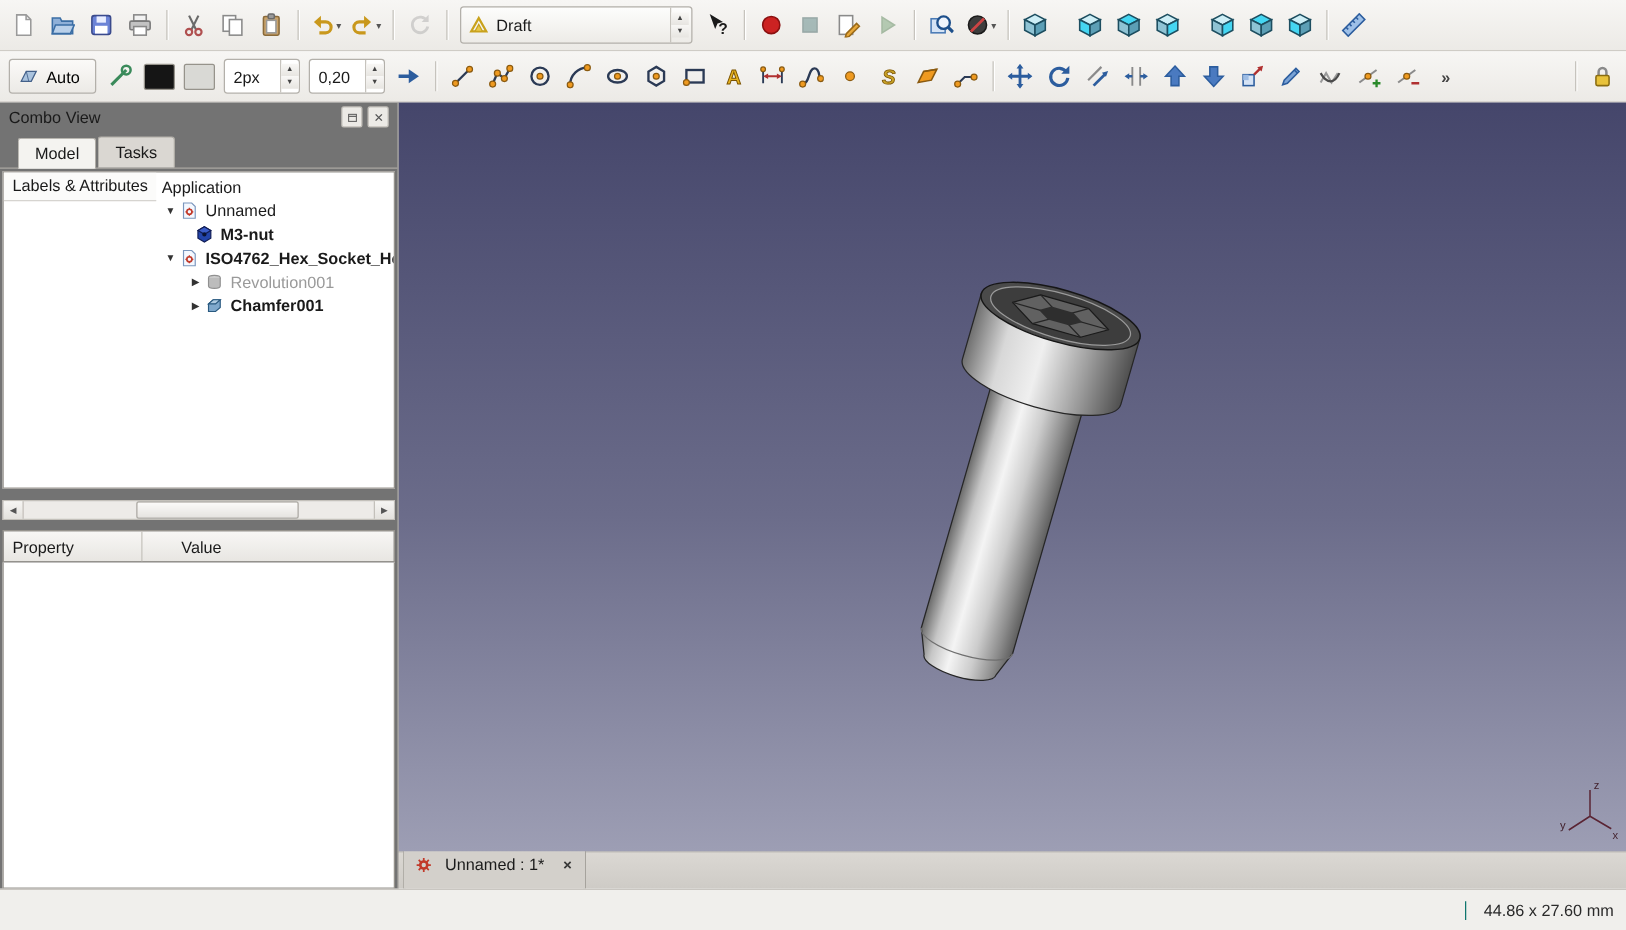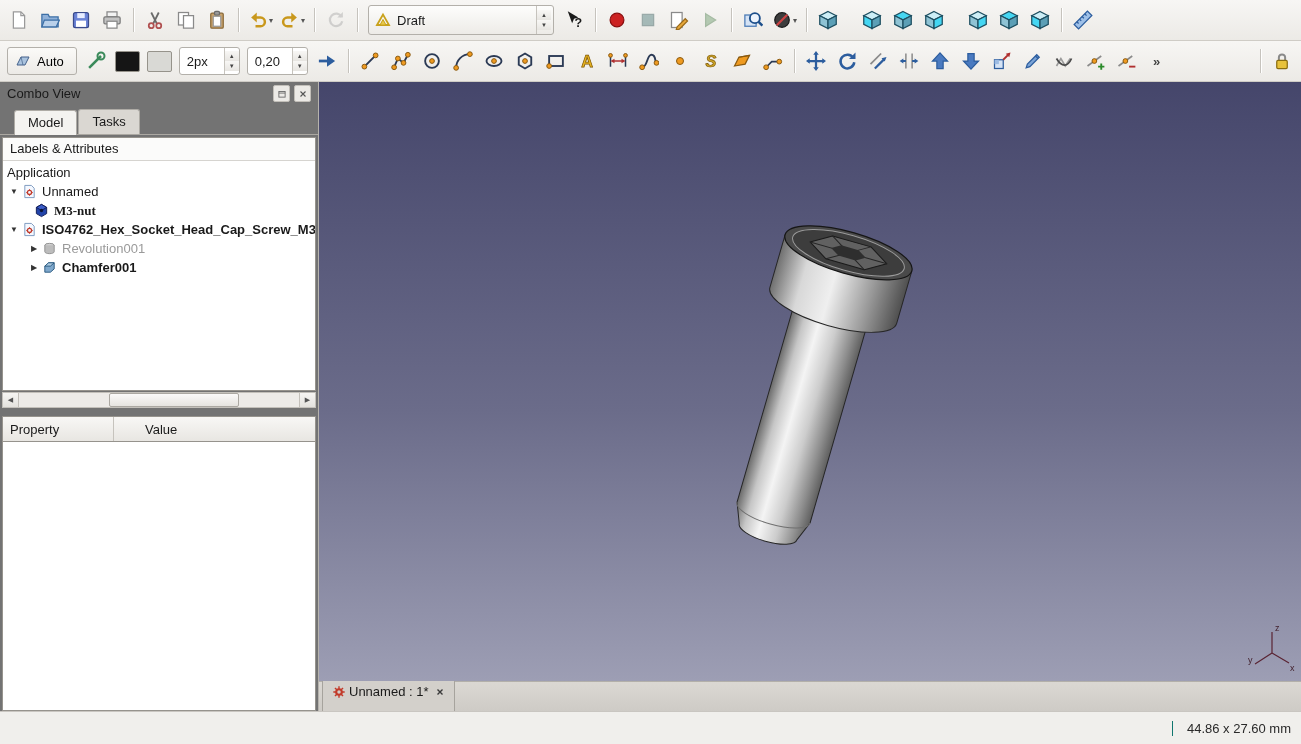--- a/index.html
+++ b/index.html
@@ -44,22 +44,22 @@
   .dock-title{height:23px;flex:none;display:flex;align-items:center;padding:0 7px;}
   .dock-btns{margin-left:auto;display:flex;gap:4px;}
   .dock-btn{width:15px;height:15px;display:inline-flex;align-items:center;justify-content:center;
       border:1px solid #c2bfb9;border-radius:2px;background:#eceae6;}
   .dock-btn svg{width:10px;height:10px;}
   .panel-tabs{height:29px;flex:none;display:flex;align-items:flex-end;padding:0 14px;gap:1px;
       border-bottom:1px solid #aba8a2;}
   .ptab{padding:4px 13px 5px;border:1px solid #aeaba5;border-bottom:none;border-radius:3px 3px 0 0;
       background:#dad7d2;position:relative;}
   .ptab.active{background:#f4f3f0;top:1px;}
-  .tree-wrap{height:252px;flex:none;margin:2px 2px 0;border:1px solid #96938d;background:#fff;
-      display:flex;flex-direction:column;overflow:hidden;}
+  .tree-wrap{height:252px;flex:none;margin:2px 2px 8px;border:1px solid #96938d;background:#fff;
+      display:flex;flex-direction:row;overflow:hidden;}
   .tree-header{height:22px;flex:none;line-height:22px;padding:0 7px;background:#fbfbfa;
       border-bottom:1px solid #d6d4d0;}
   .tree-rows{flex:1;overflow:hidden;padding-top:2px;}
   .tree-row{height:19px;display:flex;align-items:center;white-space:nowrap;}
   .expander{width:14px;flex:none;font-size:8px;color:#333;text-align:center;}
   .tree-row .icon{width:16px;height:16px;margin-right:5px;flex:none;}
   .tree-row .icon svg{width:15px;height:15px;display:block;}
   .bold{font-weight:bold;}
   .muted{color:#9a9a9a;}
   .hscroll{height:14px;flex:none;margin:1px 2px 0;display:flex;border:1px solid #c3c0ba;background:#edebe8;}
@@ -85,21 +85,21 @@
   .right-col{flex:1;display:flex;flex-direction:column;min-width:0;}
   .viewport{flex:1;position:relative;overflow:hidden;
       background:linear-gradient(180deg,#45466b 0%,#6b6c8a 55%,#9d9eb4 100%);}
   .screw-svg{position:absolute;inset:0;width:100%;height:100%;}
   .axis{position:absolute;right:5px;bottom:8px;width:54px;height:54px;}
   .axis text{font-family:"Liberation Sans",sans-serif;font-size:9px;fill:#43222e;}
 
   
   .doc-bar{height:29px;flex:none;display:flex;align-items:flex-end;gap:2px;padding:0 3px;
       background:linear-gradient(#dbd8d3,#cecbc6);border-top:1px solid #b3b0aa;}
-  .dtab{display:inline-flex;align-items:center;gap:3px;height:25px;padding:7px 9px;
+  .dtab{display:inline-flex;align-items:center;gap:10px;height:25px;padding:7px 9px;
       border:1px solid #a6a39d;border-bottom:none;border-radius:4px 4px 0 0;background:#d3d0cb;}
   .dtab.active{background:#f4f3f0;height:27px;}
   .dtab .icon svg{width:14px;height:14px;}
   .dtab-close{display:inline-flex;margin-left:3px;}
   .dtab-close svg{width:10px;height:10px;}
 
   
   .statusbar{height:32px;flex:none;display:flex;align-items:center;justify-content:flex-end;
       background:#f0efec;border-top:1px solid #c9c6c1;padding:0 10px;}
   .status-size{padding-left:14px;border-left:1px solid #0f766e;color:#2a2a2a;}
@@ -653,21 +653,21 @@
               <span class="expander">▼</span>
               <span class="icon">
                 <svg viewBox="0 0 16 16">
                   <path d="M3 1.5h7l3 3v10H3z" fill="#f4f8ff" stroke="#7a96bd"></path>
                   <circle cx="8" cy="9" r="2.2" fill="none" stroke="#c23a2a" stroke-width="1.4"></circle>
                   <path d="M8 5.6v1.6M8 10.8v1.6M4.6 9h1.6M9.8 9h1.6" stroke="#c23a2a" stroke-width="1.1"></path>
                 </svg>
               </span>
               <span class="tlabel">Unnamed</span>
             </div>
-            <div class="tree-row" style="padding-left: 16px; font-family: Liberation Serif, serif;">
+            <div class="tree-row" style="padding-left: 16px;">
               <span class="expander"></span>
               <span class="icon">
                 <svg viewBox="0 0 16 16">
                   <path d="M8 1.5l5.5 3.2v6.6L8 14.5l-5.5-3.2V4.7z" fill="#2244aa" stroke="#101c55"></path>
                   <path d="M8 1.5l5.5 3.2L8 8 2.5 4.7z" fill="#3a5cc8" stroke="#101c55"></path>
                   <circle cx="8" cy="8" r="1.8" fill="#0a1335"></circle>
                 </svg>
               </span>
               <span class="tlabel bold">M3-nut</span>
             </div>

